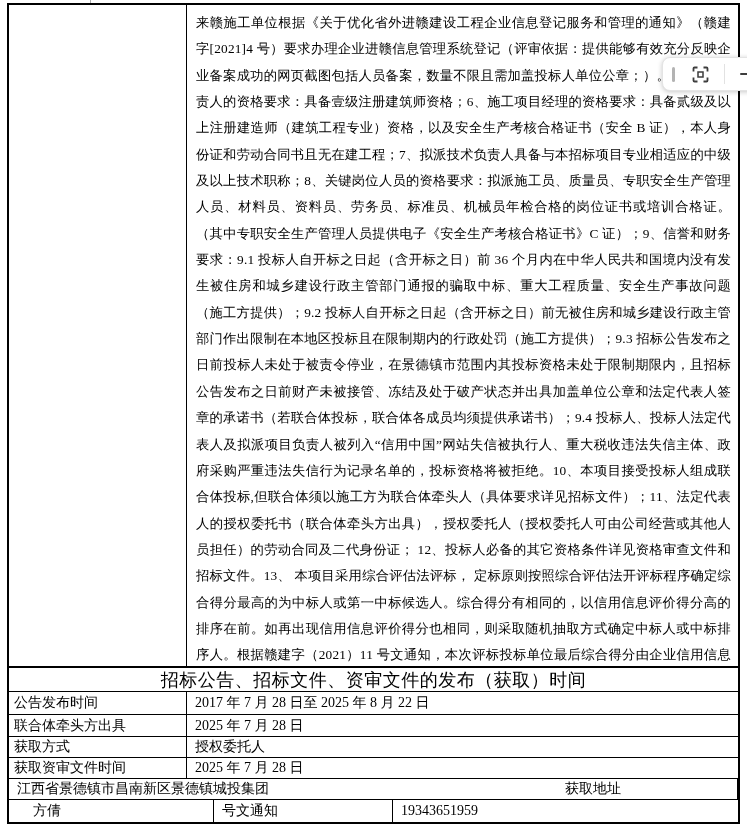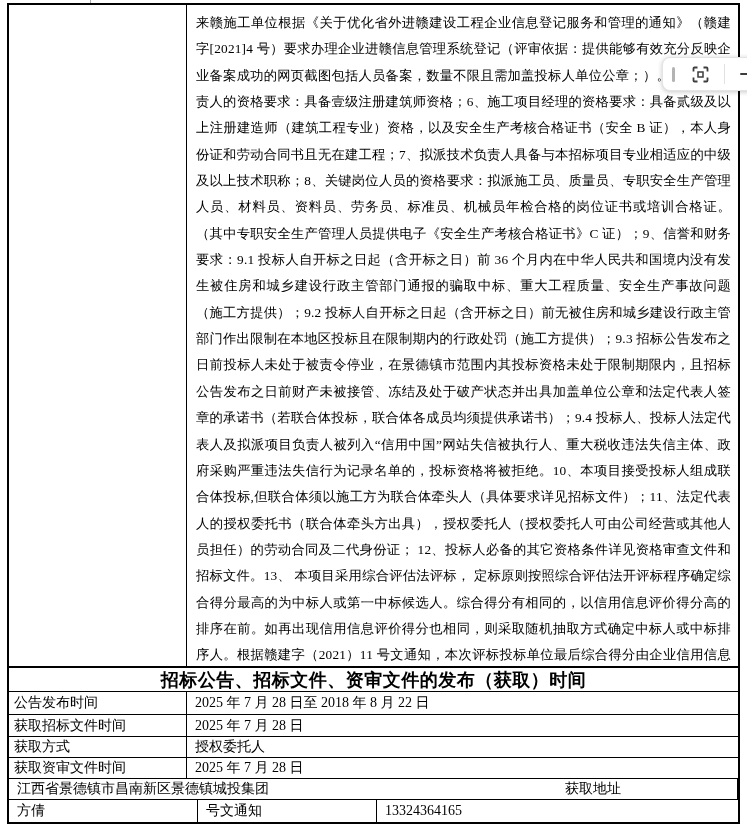--- a/index.html
+++ b/index.html
@@ -23,27 +23,27 @@
   .big-text-cell{
     flex:1 1 auto;padding:5px 7px 0 9px;
     font-size:13.3px;line-height:26.35px;
     text-align:justify;text-justify:inter-ideograph;
     overflow:hidden;letter-spacing:0.2px;
   }
   .section-row{
     flex:0 0 auto;height:23px;border-top:2px solid #000;
     display:flex;align-items:center;justify-content:center;
     font-family:"Liberation Sans","DejaVu Sans",sans-serif;
-    font-weight:bold;font-size:18px;letter-spacing:0.5px;
+    font-weight:normal;font-size:18px;letter-spacing:0.5px;
   }
   .info-row{flex:0 0 auto;display:flex;border-top:1px solid #000;align-items:stretch;}
   .h22{height:22px;} .h21{height:21px;} .h20{height:20px;justify-content:space-between;}
   .cell{display:flex;align-items:center;font-size:14px;box-sizing:border-box;overflow:hidden;white-space:nowrap;}
   .c1{width:178px;flex:0 0 178px;border-right:1px solid #000;padding-left:5px;}
-  .c2{width:189px;flex:0 0 189px;border-right:1px solid #000;padding-left:8px;}
+  .c2{width:189px;flex:0 0 189px;border-right:1px solid #000;padding-left:8px;margin-left:16px;}
   .c3{width:179px;flex:0 0 179px;border-right:1px solid #000;padding-left:8px;}
   .cval{flex:1 1 auto;padding-left:8px;}
   .cval-last{flex:1 1 auto;padding-left:8px;}
   
   .viewer-toolbar{
     position:absolute;left:662px;top:57px;width:110px;height:34px;
     background:#ffffff;border:1px solid #e4e4e4;border-radius:8px;
     box-shadow:0 1px 5px rgba(0,0,0,0.22);
     display:flex;align-items:center;box-sizing:border-box;padding-left:9px;
   }
@@ -66,25 +66,25 @@
 
     <div class="big-row">
       <div class="big-label-cell"></div>
       <div class="big-text-cell">来赣施工单位根据《关于优化省外进赣建设工程企业信息登记服务和管理的通知》（赣建字[2021]4 号）要求办理企业进赣信息管理系统登记（评审依据：提供能够有效充分反映企业备案成功的网页截图包括人员备案，数量不限且需加盖投标人单位公章；）。5、设计负责人的资格要求：具备壹级注册建筑师资格；6、施工项目经理的资格要求：具备贰级及以上注册建造师（建筑工程专业）资格，以及安全生产考核合格证书（安全 B 证），本人身份证和劳动合同书且无在建工程；7、拟派技术负责人具备与本招标项目专业相适应的中级及以上技术职称；8、关键岗位人员的资格要求：拟派施工员、质量员、专职安全生产管理人员、材料员、资料员、劳务员、标准员、机械员年检合格的岗位证书或培训合格证。（其中专职安全生产管理人员提供电子《安全生产考核合格证书》C 证）；9、信誉和财务要求：9.1 投标人自开标之日起（含开标之日）前 36 个月内在中华人民共和国境内没有发生被住房和城乡建设行政主管部门通报的骗取中标、重大工程质量、安全生产事故问题（施工方提供）；9.2 投标人自开标之日起（含开标之日）前无被住房和城乡建设行政主管部门作出限制在本地区投标且在限制期内的行政处罚（施工方提供）；9.3 招标公告发布之日前投标人未处于被责令停业，在景德镇市范围内其投标资格未处于限制期限内，且招标公告发布之日前财产未被接管、冻结及处于破产状态并出具加盖单位公章和法定代表人签章的承诺书（若联合体投标，联合体各成员均须提供承诺书）；9.4 投标人、投标人法定代表人及拟派项目负责人被列入“信用中国”网站失信被执行人、重大税收违法失信主体、政府采购严重违法失信行为记录名单的，投标资格将被拒绝。10、本项目接受投标人组成联合体投标,但联合体须以施工方为联合体牵头人（具体要求详见招标文件）；11、法定代表人的授权委托书（联合体牵头方出具），授权委托人（授权委托人可由公司经营或其他人员担任）的劳动合同及二代身份证； 12、投标人必备的其它资格条件详见资格审查文件和招标文件。13、 本项目采用综合评估法评标， 定标原则按照综合评估法开评标程序确定综合得分最高的为中标人或第一中标候选人。综合得分有相同的，以信用信息评价得分高的排序在前。如再出现信用信息评价得分也相同，则采取随机抽取方式确定中标人或中标排序人。根据赣建字（2021）11 号文通知，本次评标投标单位最后综合得分由企业信用信息评价得分和评标总得分两项组成，建筑施工企业信用信息评价得分占比 10%，具体详见招标文件评标办法。14、 本项目采用“不见面开标”开标。15、根据 2019 年 7 月 26 日赣建招[2019]10 号文《关于我省房屋建筑和市政工程招投标活动中使用电子证照（书）相关事宜的通知》，投标人可提交有电子印章和二维码的营业执照，资质证书、建造师注册证书等电子证照(书）的数据电文复印件参与投标。投标人或者其他利害关系人对本次招标投标活动有异议及需要投诉的严格按照赣建招【2017】13 号文件执行。16、本工程不接受受到景德镇市建设行政主管部门依法作出的行政处罚决定中明确限制了投标人投标资格期限的企业参加投标。</div>
     </div>
 
     <div class="section-row">招标公告、招标文件、资审文件的发布（获取）时间</div>
 
     <div class="info-row h22">
       <div class="cell c1">公告发布时间</div>
-      <div class="cell cval">2025 年 7 月 28 日至 2018 年 8 月 22 日</div>
+      <div class="cell cval">2017 年 7 月 28 日至 2025 年 8 月 22 日</div>
     </div>
 
     <div class="info-row h21">
-      <div class="cell c1">获取招标文件时间</div>
+      <div class="cell c1">联合体牵头方出具</div>
       <div class="cell cval">2025 年 7 月 28 日</div>
     </div>
 
     <div class="info-row h20">
       <div class="cell c1">获取方式</div>
       <div class="cell cval">授权委托人</div>
     </div>
 
     <div class="info-row h20">
       <div class="cell c1">获取资审文件时间</div>
@@ -92,21 +92,21 @@
     </div>
 
     <div class="info-row h20">
       <div class="cell cval">江西省景德镇市昌南新区景德镇城投集团</div>
       <div class="cell c1">获取地址</div>
     </div>
 
     <div class="info-row h22">
       <div class="cell c2">方倩</div>
       <div class="cell c3">号文通知</div>
-      <div class="cell cval-last">13324364165</div>
+      <div class="cell cval-last">19343651959</div>
     </div>
 
   </div>
 
   <div class="viewer-toolbar">
     <span class="ov-handle"></span>
     <button class="ov-btn">
       <span style="display:flex;">
         <svg width="17" height="17" viewBox="0 0 17 17" fill="none">
           <path d="M1.5 5.5 V2.5 Q1.5 1.5 2.5 1.5 H5.5" stroke="#3d3d3d" stroke-width="1.8"></path>

